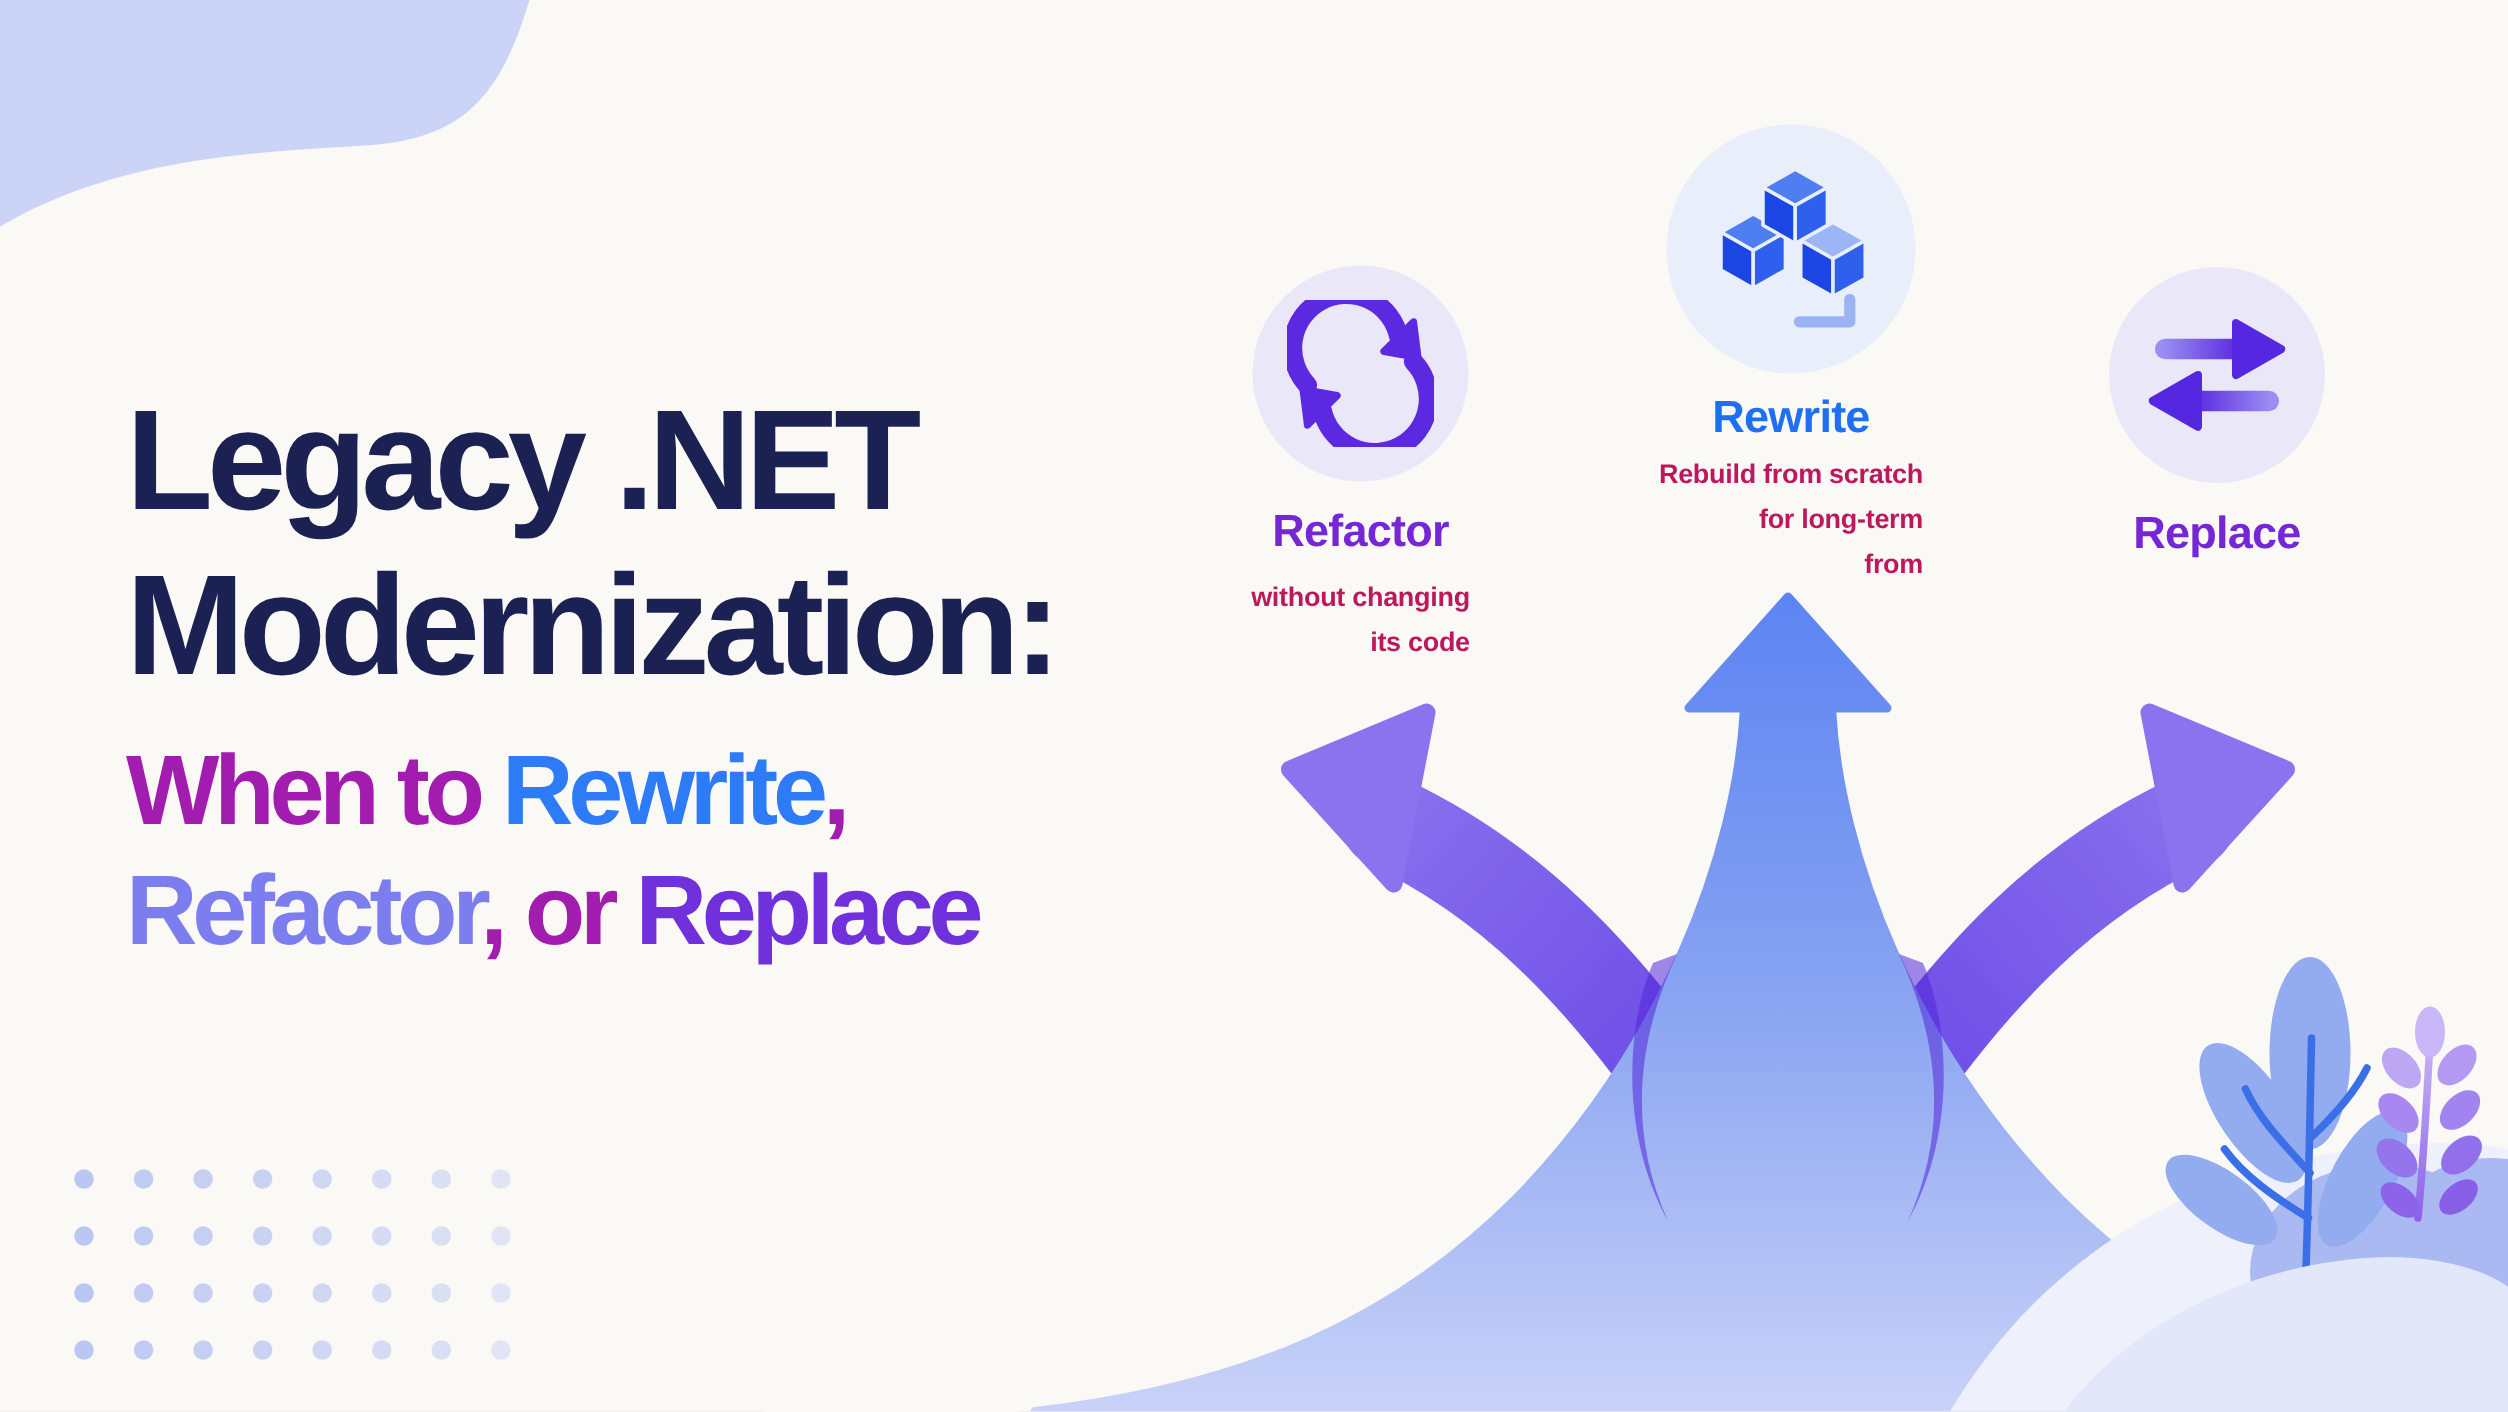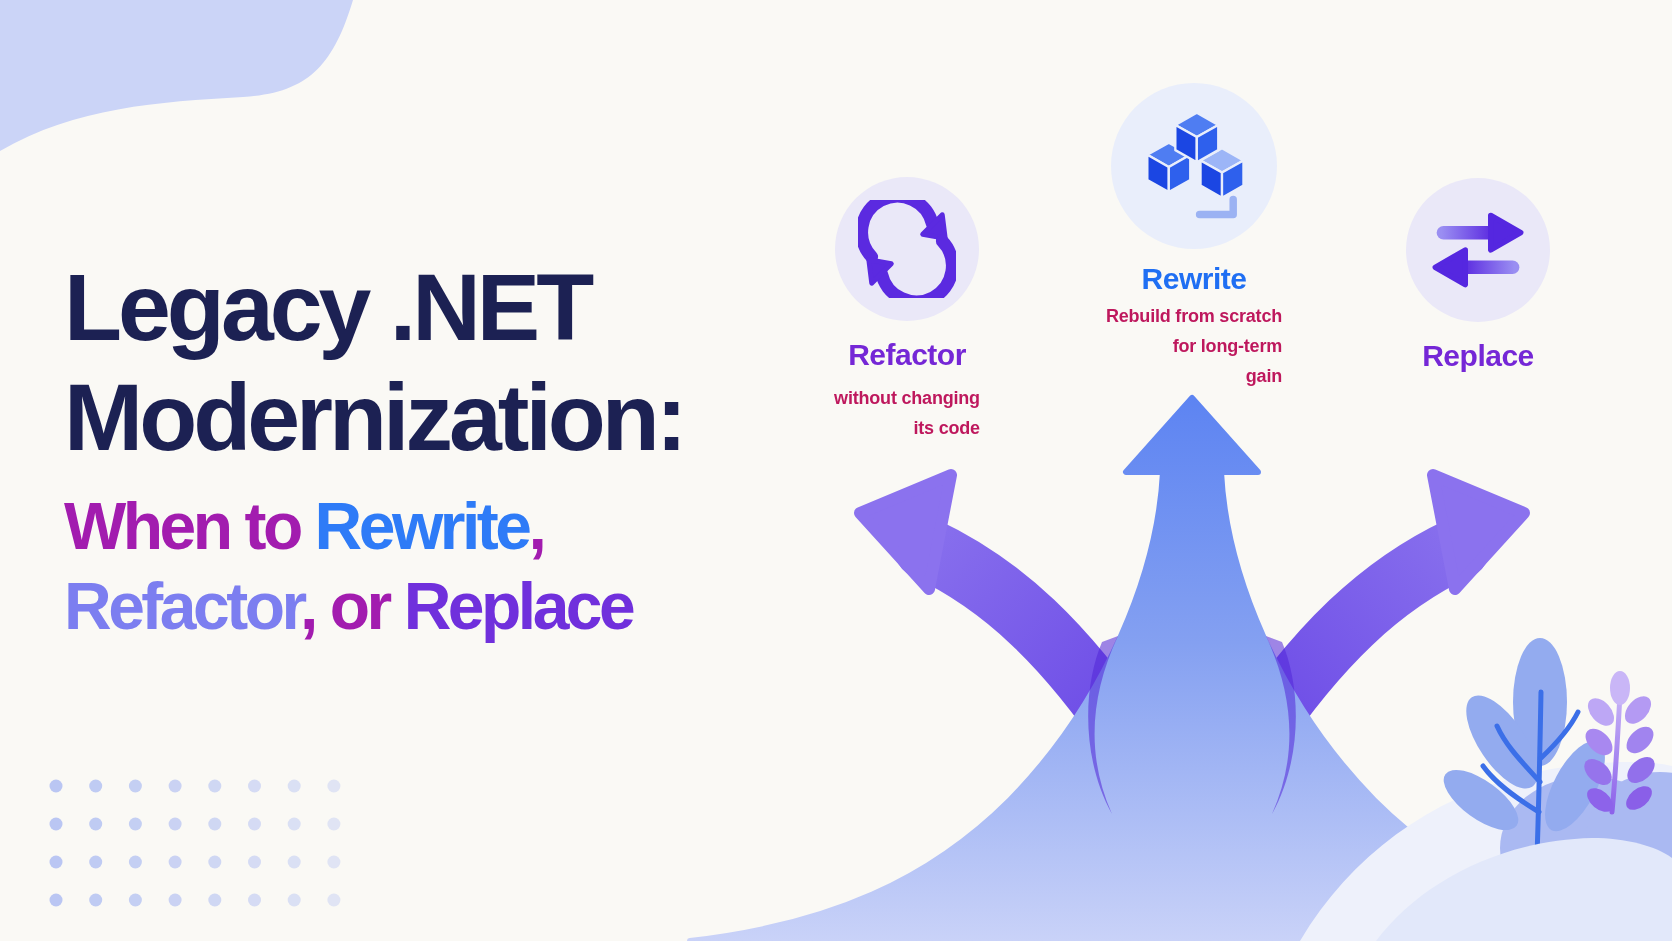--- a/index.html
+++ b/index.html
@@ -4,21 +4,21 @@
 <style>
   html,body{margin:0;padding:0;background:#e8e8e8;}
   #stage{
     position:relative;width:1672px;height:941px;overflow:hidden;
     background:#faf9f5;
     font-family:"Liberation Sans","DejaVu Sans",sans-serif;
   }
   #decor{position:absolute;inset:0;width:1672px;height:941px;}
 
   
-  #headline{position:absolute;left:64px;top:252px;width:720px;}
+  #headline{position:absolute;left:84px;top:252px;width:720px;}
   .h1-line{
     font-size:95px;line-height:110px;font-weight:800;letter-spacing:-4px;
     color:#1c2153;white-space:nowrap;
   }
   #subtitle{margin-top:14px;}
   .h2-line{
     font-size:66px;line-height:80px;font-weight:700;letter-spacing:-3.5px;
     color:#1c2153;white-space:nowrap;
   }
   .c-navy{color:#a21caf;}
@@ -226,21 +226,21 @@
           <polygon points="0,-53 23,-40 0,-27 -23,-40" fill="#4f7df2"></polygon>
           <polygon points="-23,-40 0,-27 0,0 -23,-13" fill="#1b46e3"></polygon>
           <polygon points="23,-40 0,-27 0,0 23,-13" fill="#2e60ed"></polygon>
         </g>
       </svg>
     </div>
     <div class="opt-label">Rewrite</div>
     <div class="opt-desc">
       <div class="desc-line">Rebuild from scratch</div>
       <div class="desc-line">for long-term</div>
-      <div class="desc-line">gain</div>
+      <div class="desc-line">from</div>
     </div>
   </div>
 
   <div class="col" id="col-replace">
     <div class="icon-circle">
       <svg width="100" height="86" viewBox="-55 -45 110 90">
         <defs>
           <linearGradient id="gSwapTop" x1="-40" y1="0" x2="16" y2="0" gradientUnits="userSpaceOnUse">
             <stop offset="0" stop-color="#9a8ef2"></stop>
               <stop offset="1" stop-color="#5b2ae0"></stop>

